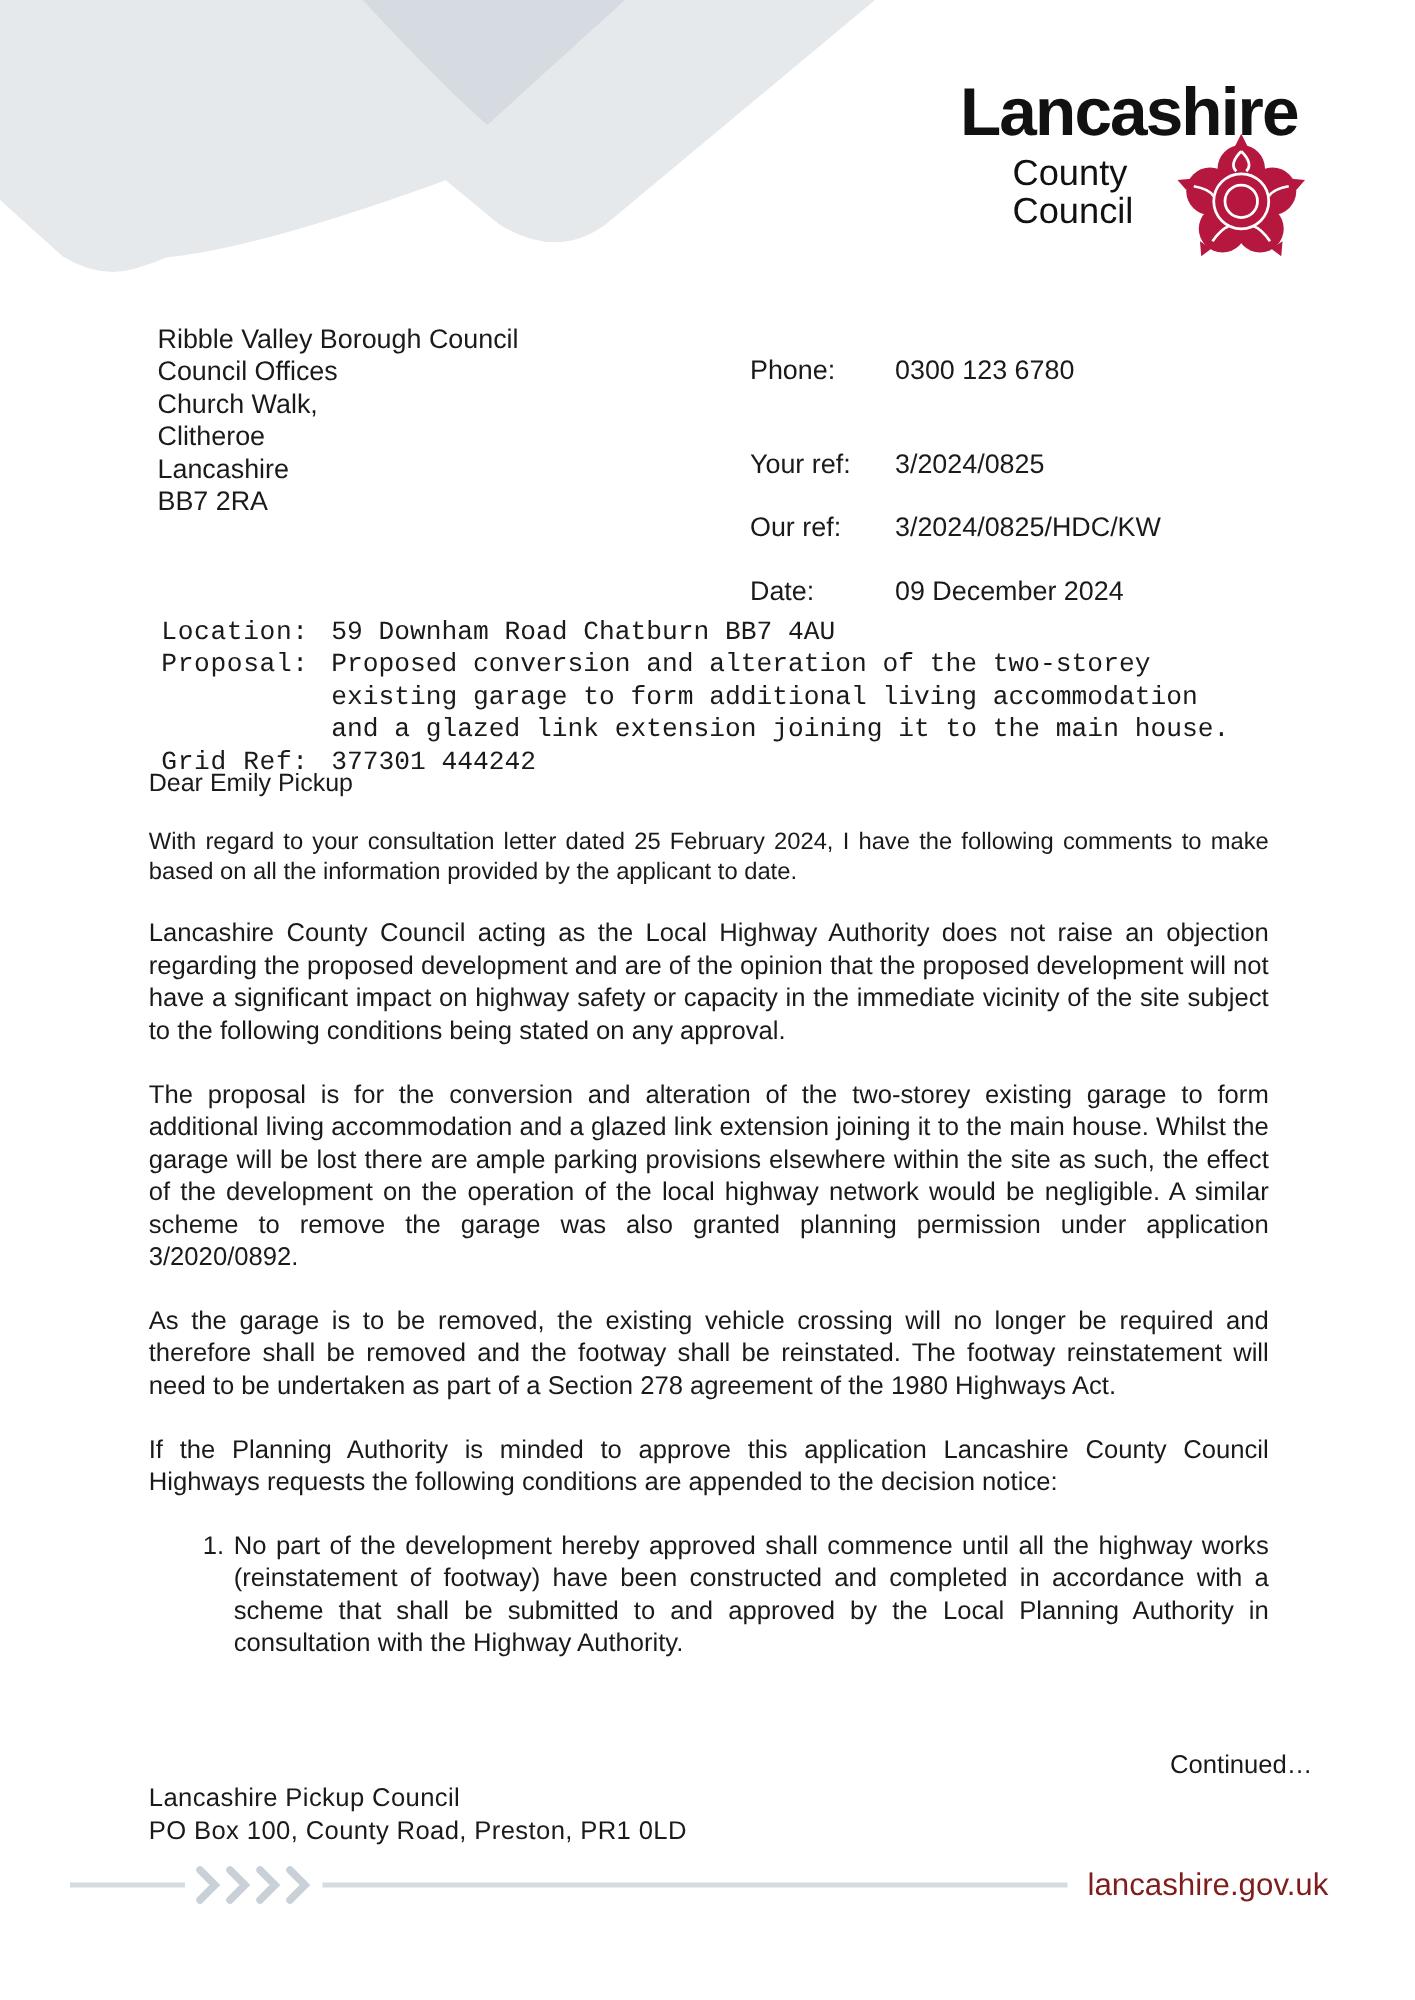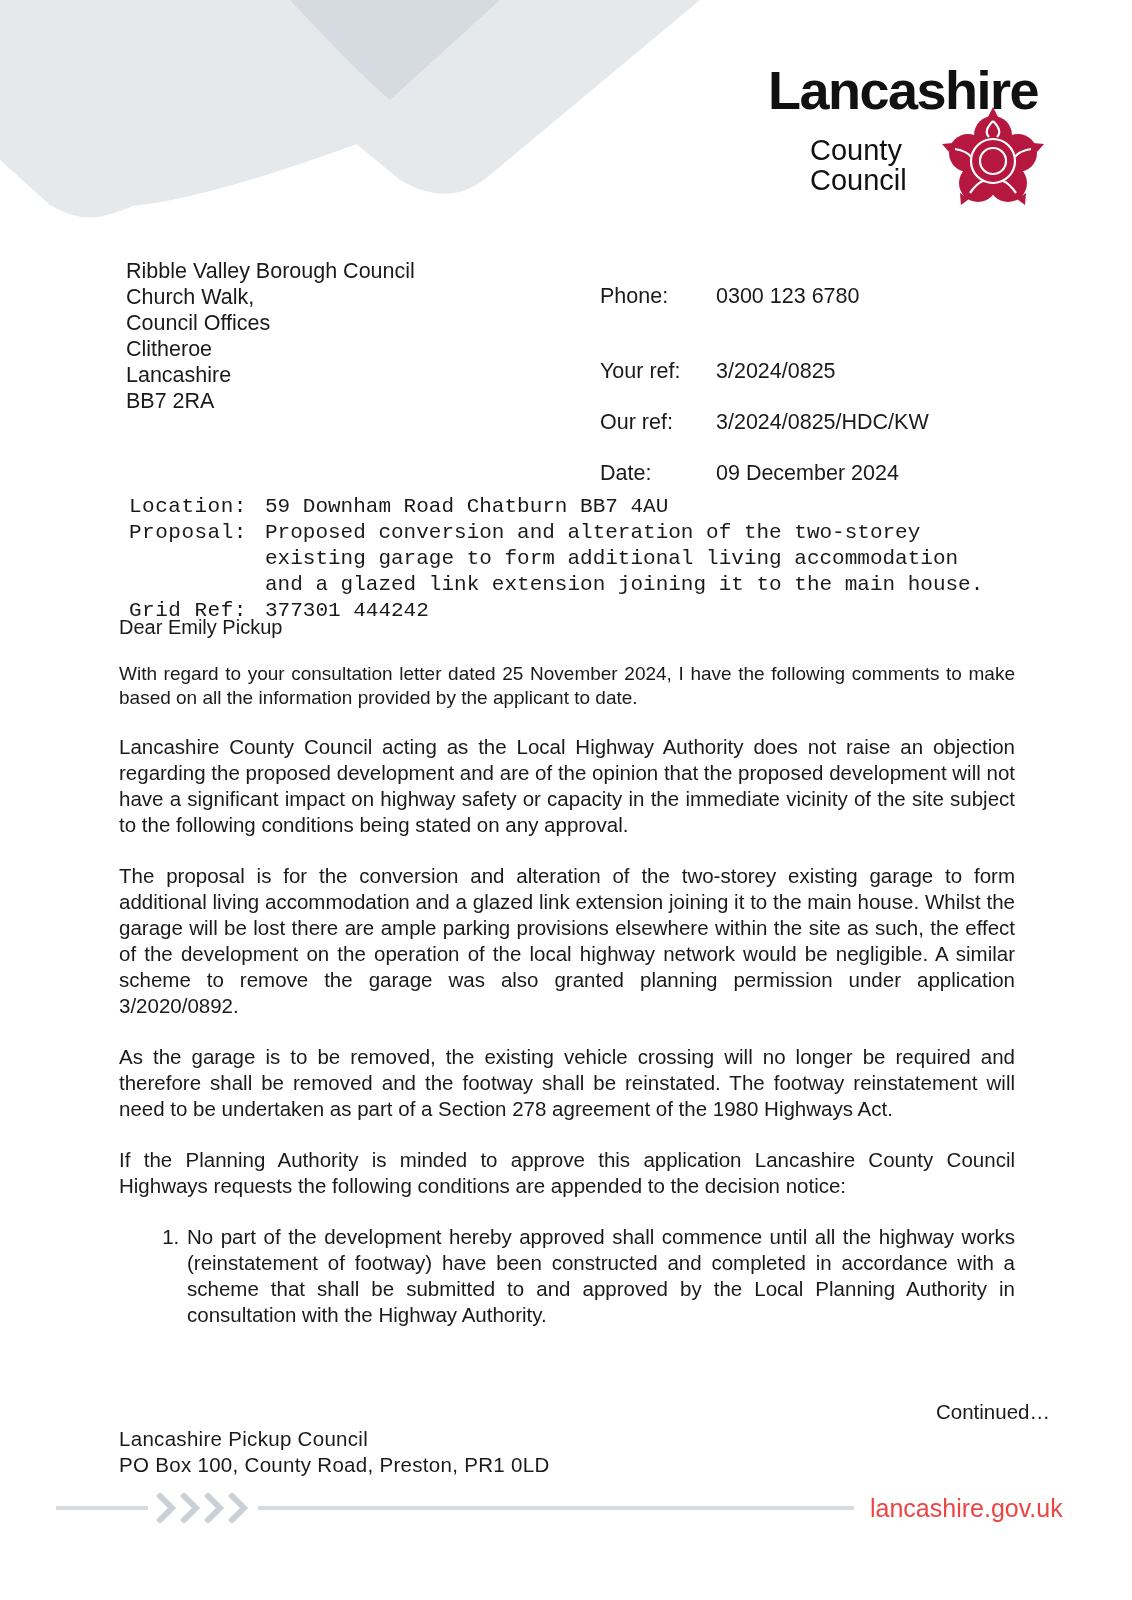--- a/index.html
+++ b/index.html
@@ -2,21 +2,21 @@
 <html><head>
 <meta charset="utf-8">
 <style>
   html, body { margin: 0; padding: 0; background: #ffffff; }
   body { width: 1132px; height: 1600px; position: relative; overflow: hidden;
          font-family: "Liberation Sans", sans-serif; color: #1a1a1a; }
   .bg-shapes { position: absolute; left: 0; top: 0; width: 1132px; height: 240px; z-index: 0; }
   .logo { position: absolute; left: 768px; top: 62px; width: 300px; height: 130px; z-index: 1; }
   .logo-title { position: absolute; left: 0; top: 0; font-size: 54px; font-weight: bold;
                 letter-spacing: -1.5px; color: #111; line-height: 56px; }
-  .logo-sub { position: absolute; left: 42px; top: 62px; font-size: 29px; line-height: 30px; color: #111; margin-top: 11px; }
+  .logo-sub { position: absolute; left: 42px; top: 62px; font-size: 29px; line-height: 30px; color: #111; }
   .logo-rose { position: absolute; left: 170px; top: 44px; width: 110px; height: 110px; }
 
   .recipient { position: absolute; left: 126px; top: 258px; font-size: 21.5px; line-height: 26px; z-index: 1; }
   .contact { position: absolute; left: 600px; top: 258px; font-size: 21.5px; line-height: 26px; z-index: 1; }
   .contact .row { display: flex; margin-top: 25px; }
   .contact .lbl { width: 116px; }
   .contact .gap { height: 24px; }
   .contact a { color: #3b6b2e; text-decoration: underline; }
 
   .ref-block { position: absolute; left: 129px; top: 474px; font-size: 21px; line-height: 26px; width: 860px;
@@ -28,21 +28,21 @@
   .body { position: absolute; left: 119px; top: 614px; width: 896px; font-size: 20.5px; line-height: 26px; }
   .body p { margin: 0 0 25px 0; text-align: justify; }
   .body p.small { font-size: 19px; line-height: 24px; margin-bottom: 24px; }
   .body p.greet { font-size: 20px; margin-bottom: 22px; }
   .body ol { margin: 0; padding-left: 66px; }
   .body ol li { text-align: justify; padding-left: 2px; }
 
   .continued { position: absolute; left: 936px; top: 1400px; font-size: 20.5px; }
   .footer-addr { position: absolute; left: 119px; top: 1426px; font-size: 20.5px; line-height: 26px; letter-spacing: 0.3px; }
   .footer-bar { position: absolute; left: 56px; top: 1490px; width: 800px; height: 36px; }
-  .footer-url { position: absolute; left: 870px; top: 1494px; font-size: 25px; color: #ef4444; }
+  .footer-url { position: absolute; left: 870px; top: 1494px; font-size: 25px; color: #7f1d1d; }
 </style>
 </head>
 <body>
 
 <svg class="bg-shapes" viewBox="0 0 1132 240">
   <path d="M0,0 L380,0 L380,0 L400,10 L130,205 Q90,230 50,205 L0,160 Z" fill="#e6e9ec"></path>
   <path d="M0,0 L560,0 L395,130 Q130,230 80,200 Z" fill="#e6e9ec"></path>
   <path d="M190,0 L700,0 L490,175 Q450,210 400,180 L230,40 Z" fill="#e6e9ec"></path>
   <path d="M0,0 L640,0 L135,205 Q95,225 55,205 L0,150 Z" fill="#e6e9ec"></path>
   <path d="M195,0 L500,0 L390,100 Q360,75 290,0 Z" fill="#d6dbe1"></path>
@@ -74,22 +74,22 @@
       <path d="M0,-40 Q-10,-30 -4,-24 M0,-40 Q10,-30 4,-24"></path>
       <path d="M38,-12 Q26,-10 22,-4 M-38,-12 Q-26,-10 -22,-4"></path>
       <path d="M23,32 Q16,22 10,20 M-23,32 Q-16,22 -10,20"></path>
     </g>
     <circle cx="0" cy="0" r="7" fill="#b5173f"></circle>
   </svg>
 </div>
 
 <div class="recipient">
   <div>Ribble Valley Borough Council</div>
+  <div>Council Offices</div>
   <div>Church Walk,</div>
-  <div>Council Offices</div>
   <div>Clitheroe</div>
   <div>Lancashire</div>
   <div>BB7 2RA</div>
 </div>
 
 <div class="contact">
   <div class="row">
     <span class="lbl">Phone:</span>
     <span>0300 123 6780</span>
   </div>
@@ -118,21 +118,21 @@
     <span class="val">Proposed conversion and alteration of the two-storey existing garage to form additional living accommodation and a glazed link extension joining it to the main house.</span>
   </div>
   <div class="row">
     <span class="lbl">Grid Ref:</span>
     <span class="val">377301 444242</span>
   </div>
 </div>
 
 <div class="body">
   <p class="greet">Dear Emily Pickup</p>
-  <p class="small">With regard to your consultation letter dated 25 November 2024, I have the following comments to make based on all the information provided by the applicant to date.</p>
+  <p class="small">With regard to your consultation letter dated 25 February 2024, I have the following comments to make based on all the information provided by the applicant to date.</p>
   <p>Lancashire County Council acting as the Local Highway Authority does not raise an objection regarding the proposed development and are of the opinion that the proposed development will not have a significant impact on highway safety or capacity in the immediate vicinity of the site subject to the following conditions being stated on any approval.</p>
   <p>The proposal is for the conversion and alteration of the two-storey existing garage to form additional living accommodation and a glazed link extension joining it to the main house. Whilst the garage will be lost there are ample parking provisions elsewhere within the site as such, the effect of the development on the operation of the local highway network would be negligible. A similar scheme to remove the garage was also granted planning permission under application 3/2020/0892.</p>
   <p>As the garage is to be removed, the existing vehicle crossing will no longer be required and therefore shall be removed and the footway shall be reinstated. The footway reinstatement will need to be undertaken as part of a Section 278 agreement of the 1980 Highways Act.</p>
   <p>If the Planning Authority is minded to approve this application Lancashire County Council Highways requests the following conditions are appended to the decision notice:</p>
   <ol>
     <li>No part of the development hereby approved shall commence until all the highway works (reinstatement of footway) have been constructed and completed in accordance with a scheme that shall be submitted to and approved by the Local Planning Authority in consultation with the Highway Authority.</li>
   </ol>
 </div>
 
 <div class="continued">Continued…</div>

